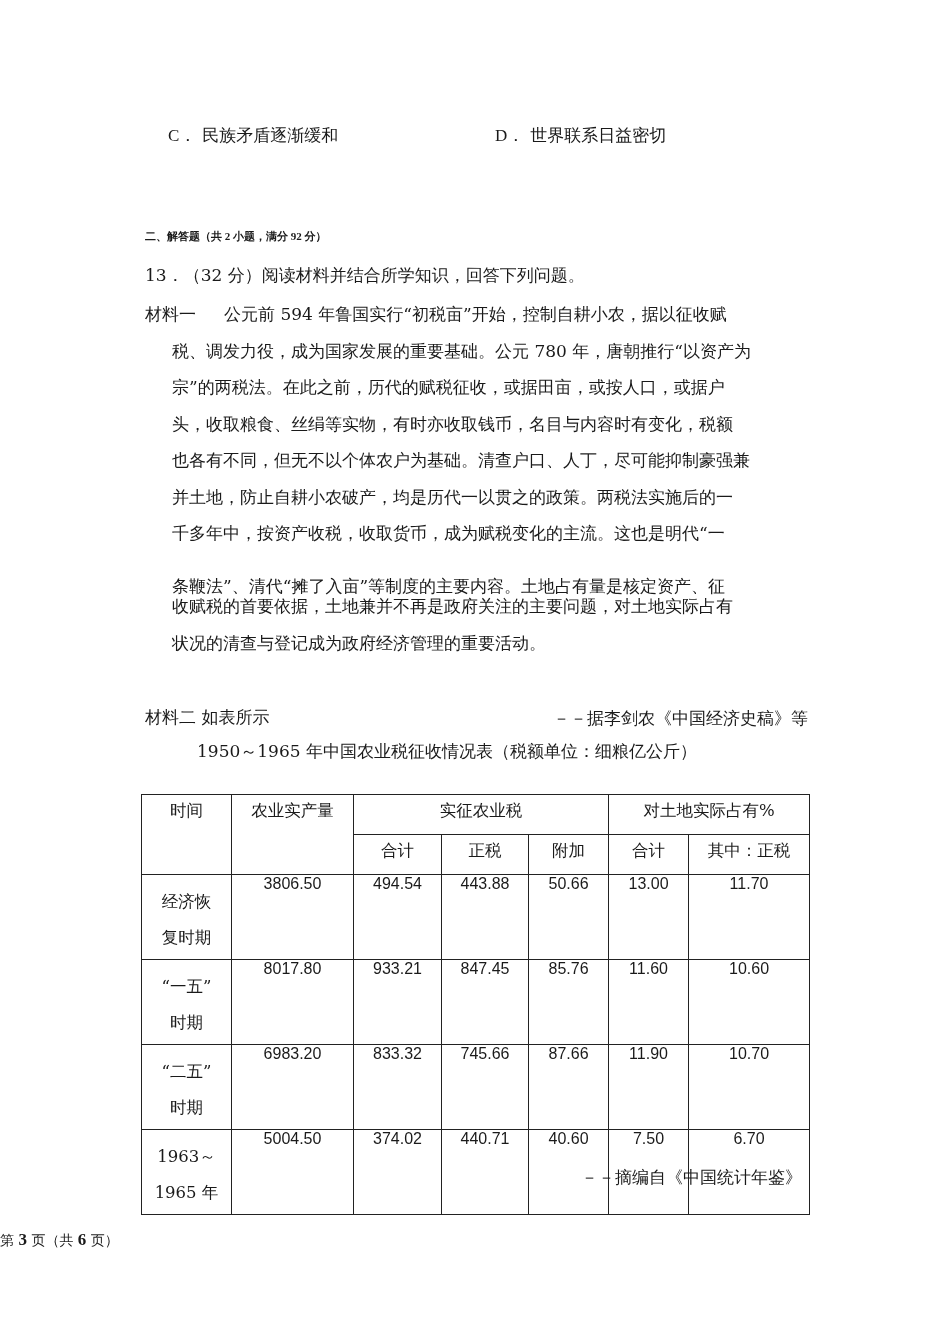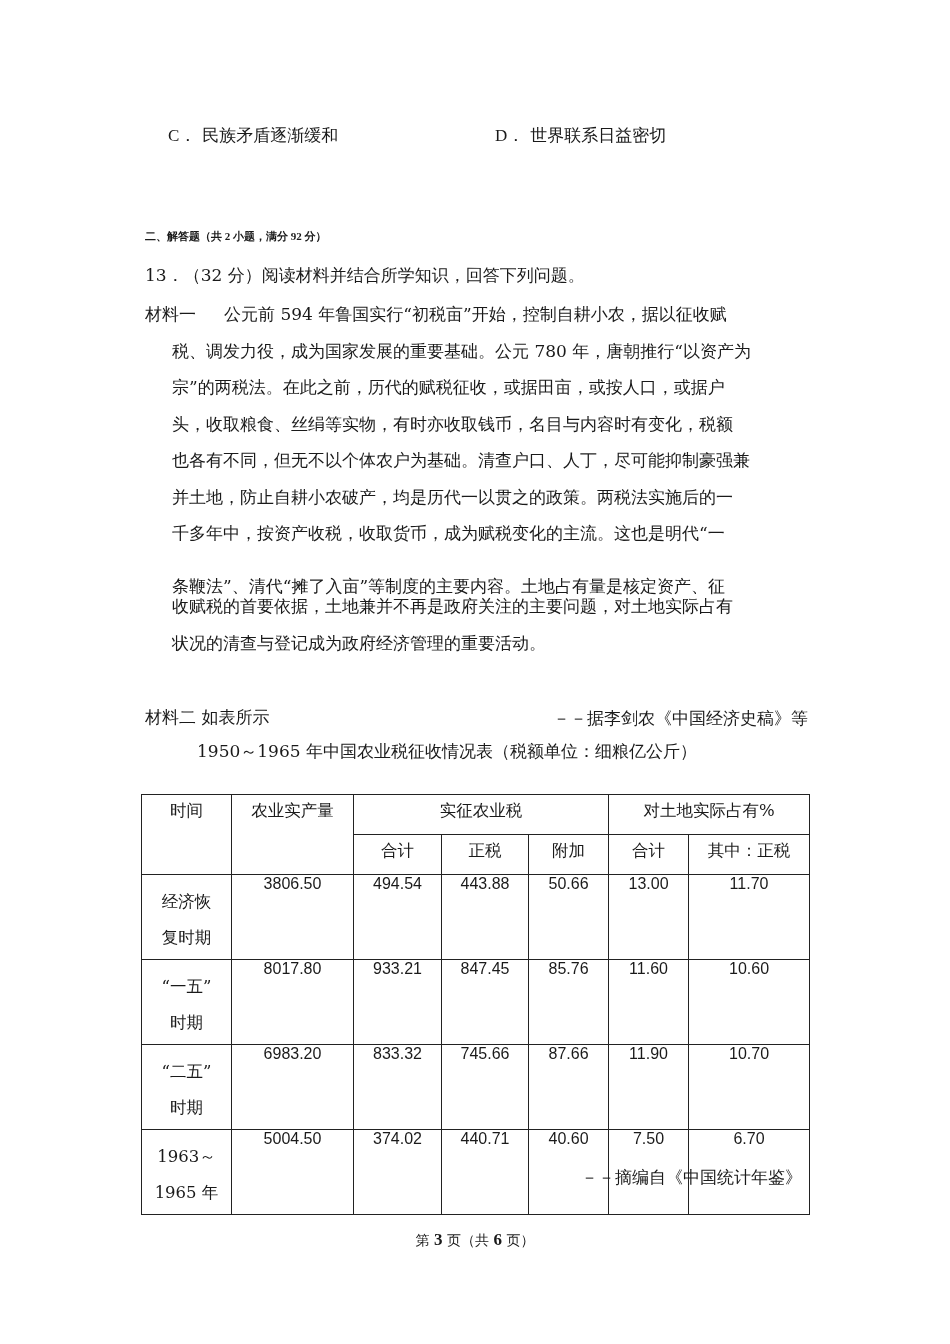--- a/index.html
+++ b/index.html
@@ -36,21 +36,21 @@
     table.data td {
       border: 1.5px solid #222;
       text-align: center; vertical-align: top;
       padding: 0; font-size: 16.5px;
     }
     table.data .hdr { height: 39px; line-height: 32px; }
     table.data .num { font-family: "Liberation Sans", sans-serif; font-size: 16px; }
     table.data .period { line-height: 36px; padding-top: 9px; }
     table.data tr.body-row td { height: 75px; }
     .source2 { right: 148px; top: 1166px; }
-    .footer { left: 0; width: 950px; text-align: center; top: 1230px; font-size: 14px; }
+    .footer { left: 0; width: 950px; top: 1230px; font-size: 14px; }
     .footer b { font-family: "Liberation Serif", serif; font-size: 17px; }
   </style>
 </head>
 <body>
 
 <div class="options">
   <div class="opt-row">
     <span class="opt left"><span class="letter">C．</span><span>民族矛盾逐渐缓和</span></span>
     <span class="opt right"><span class="letter">D．</span><span>世界联系日益密切</span></span>
   </div>

